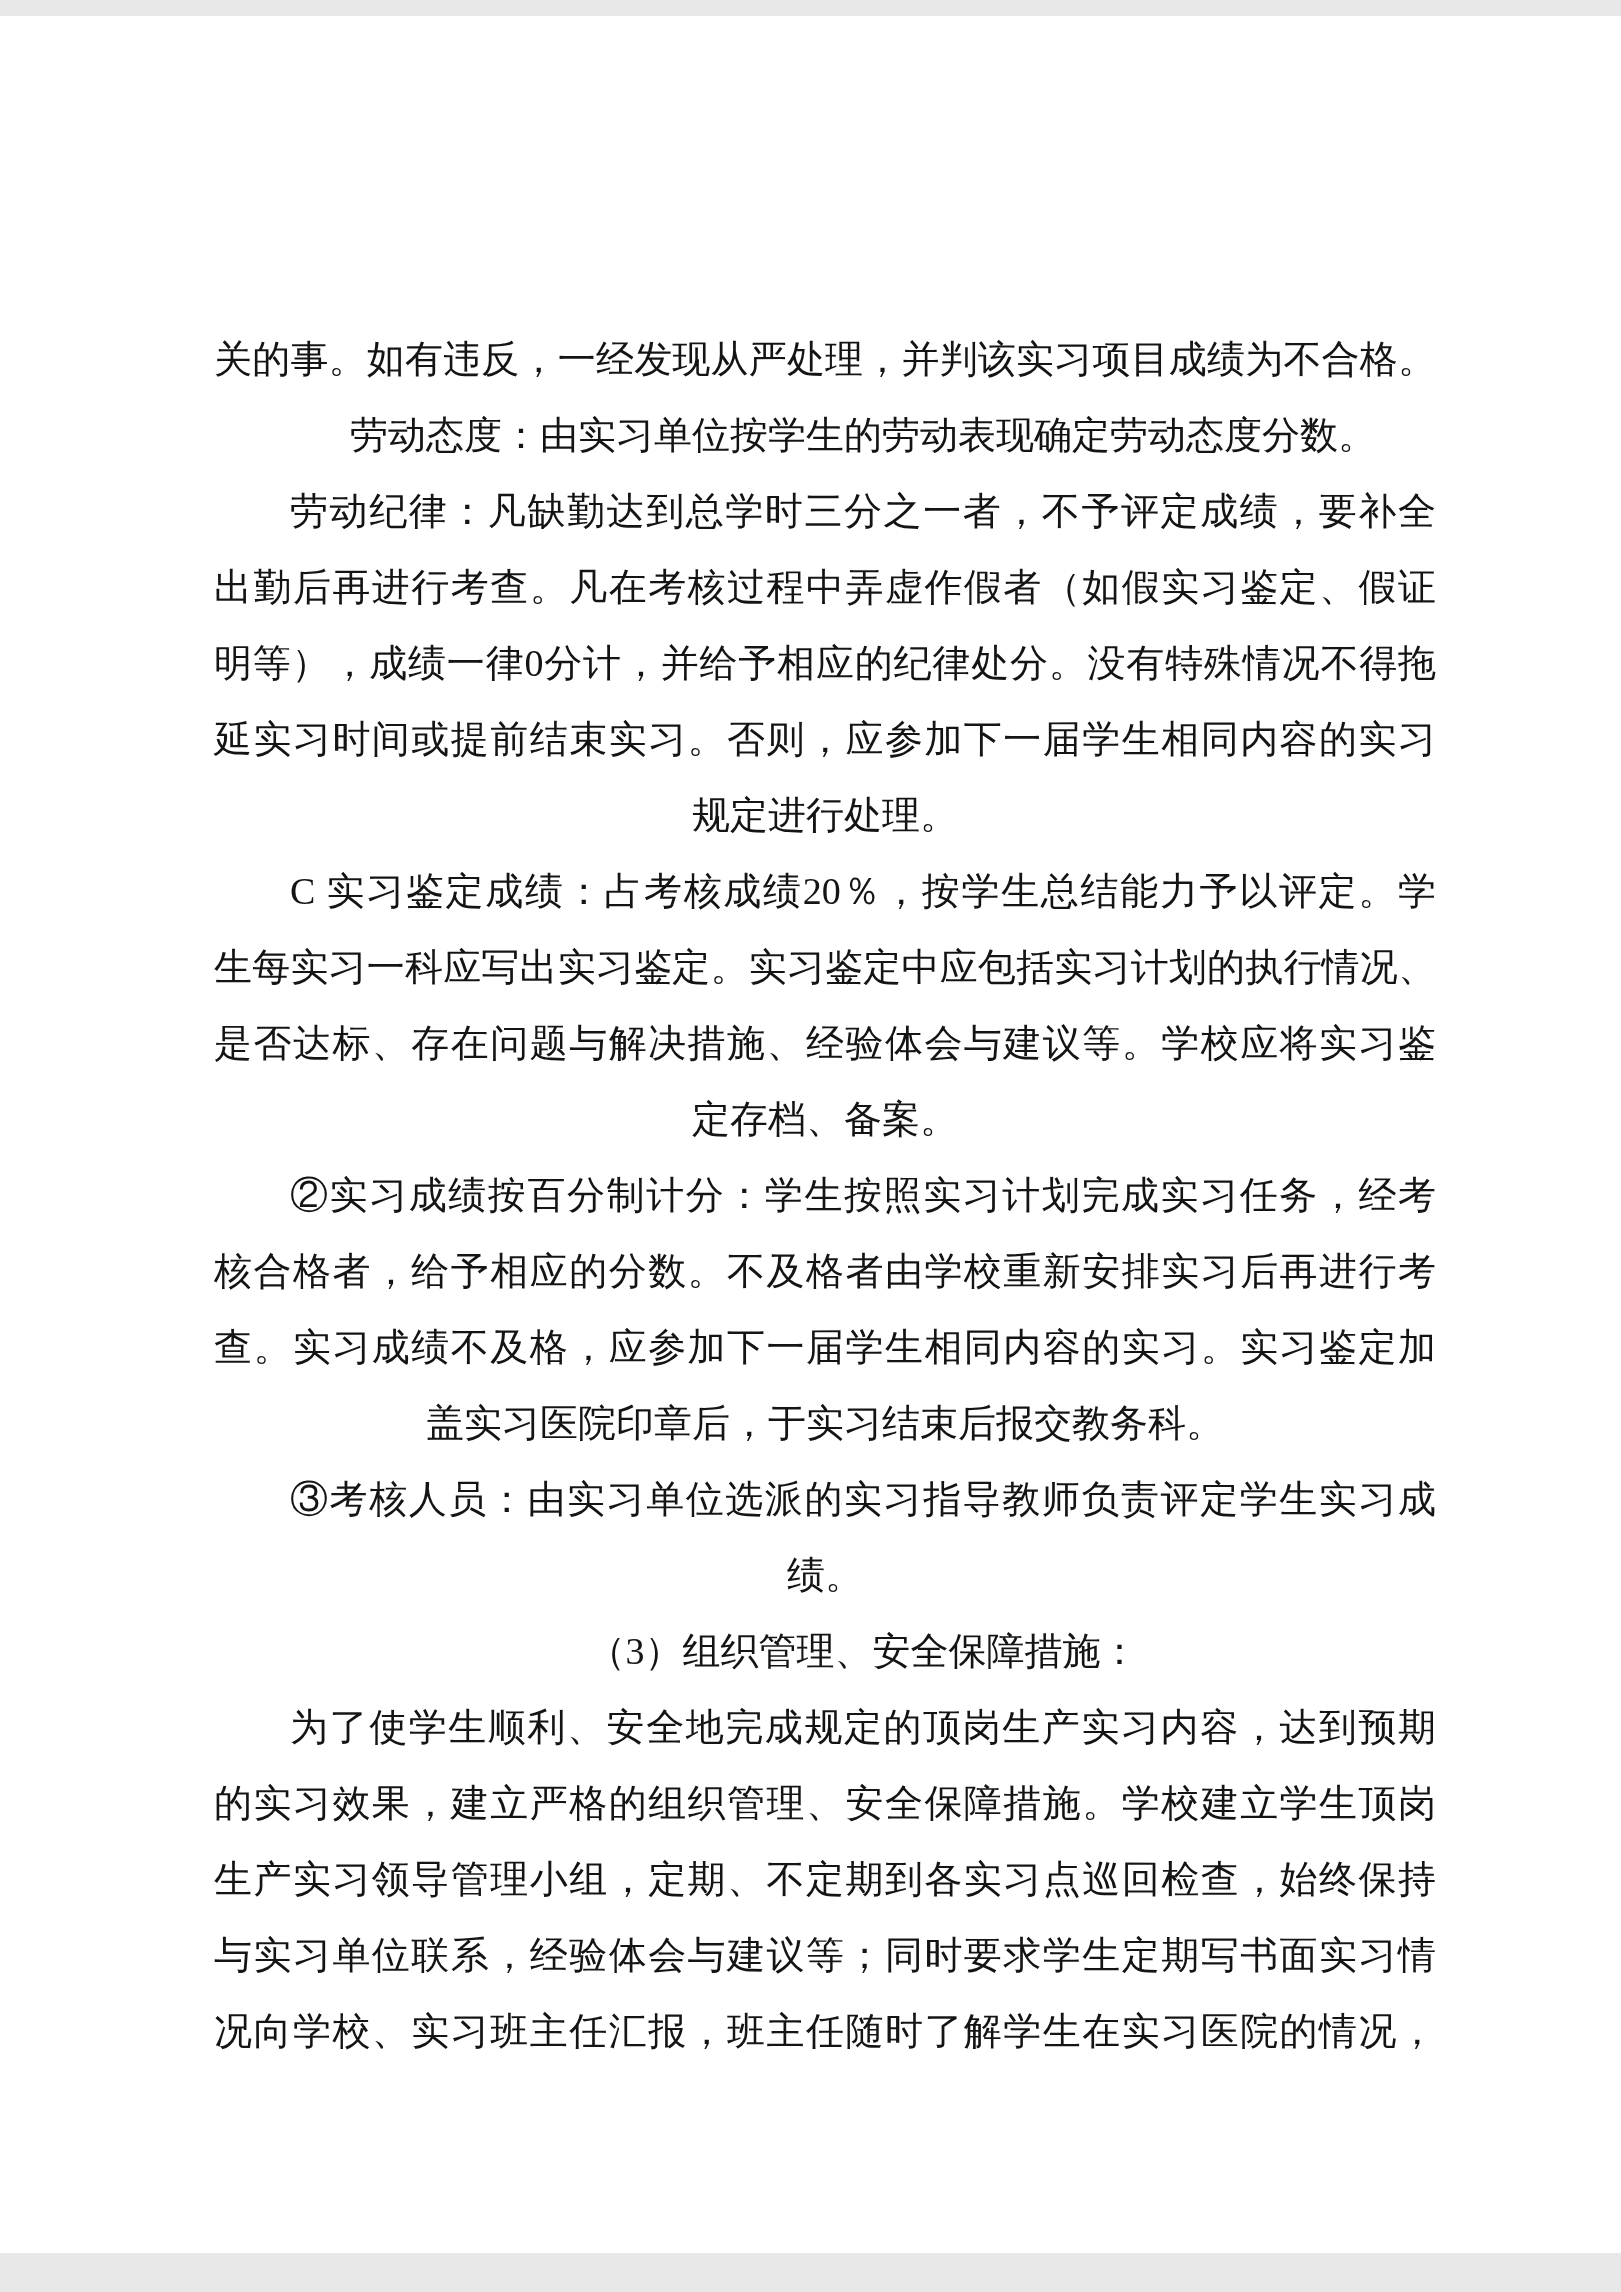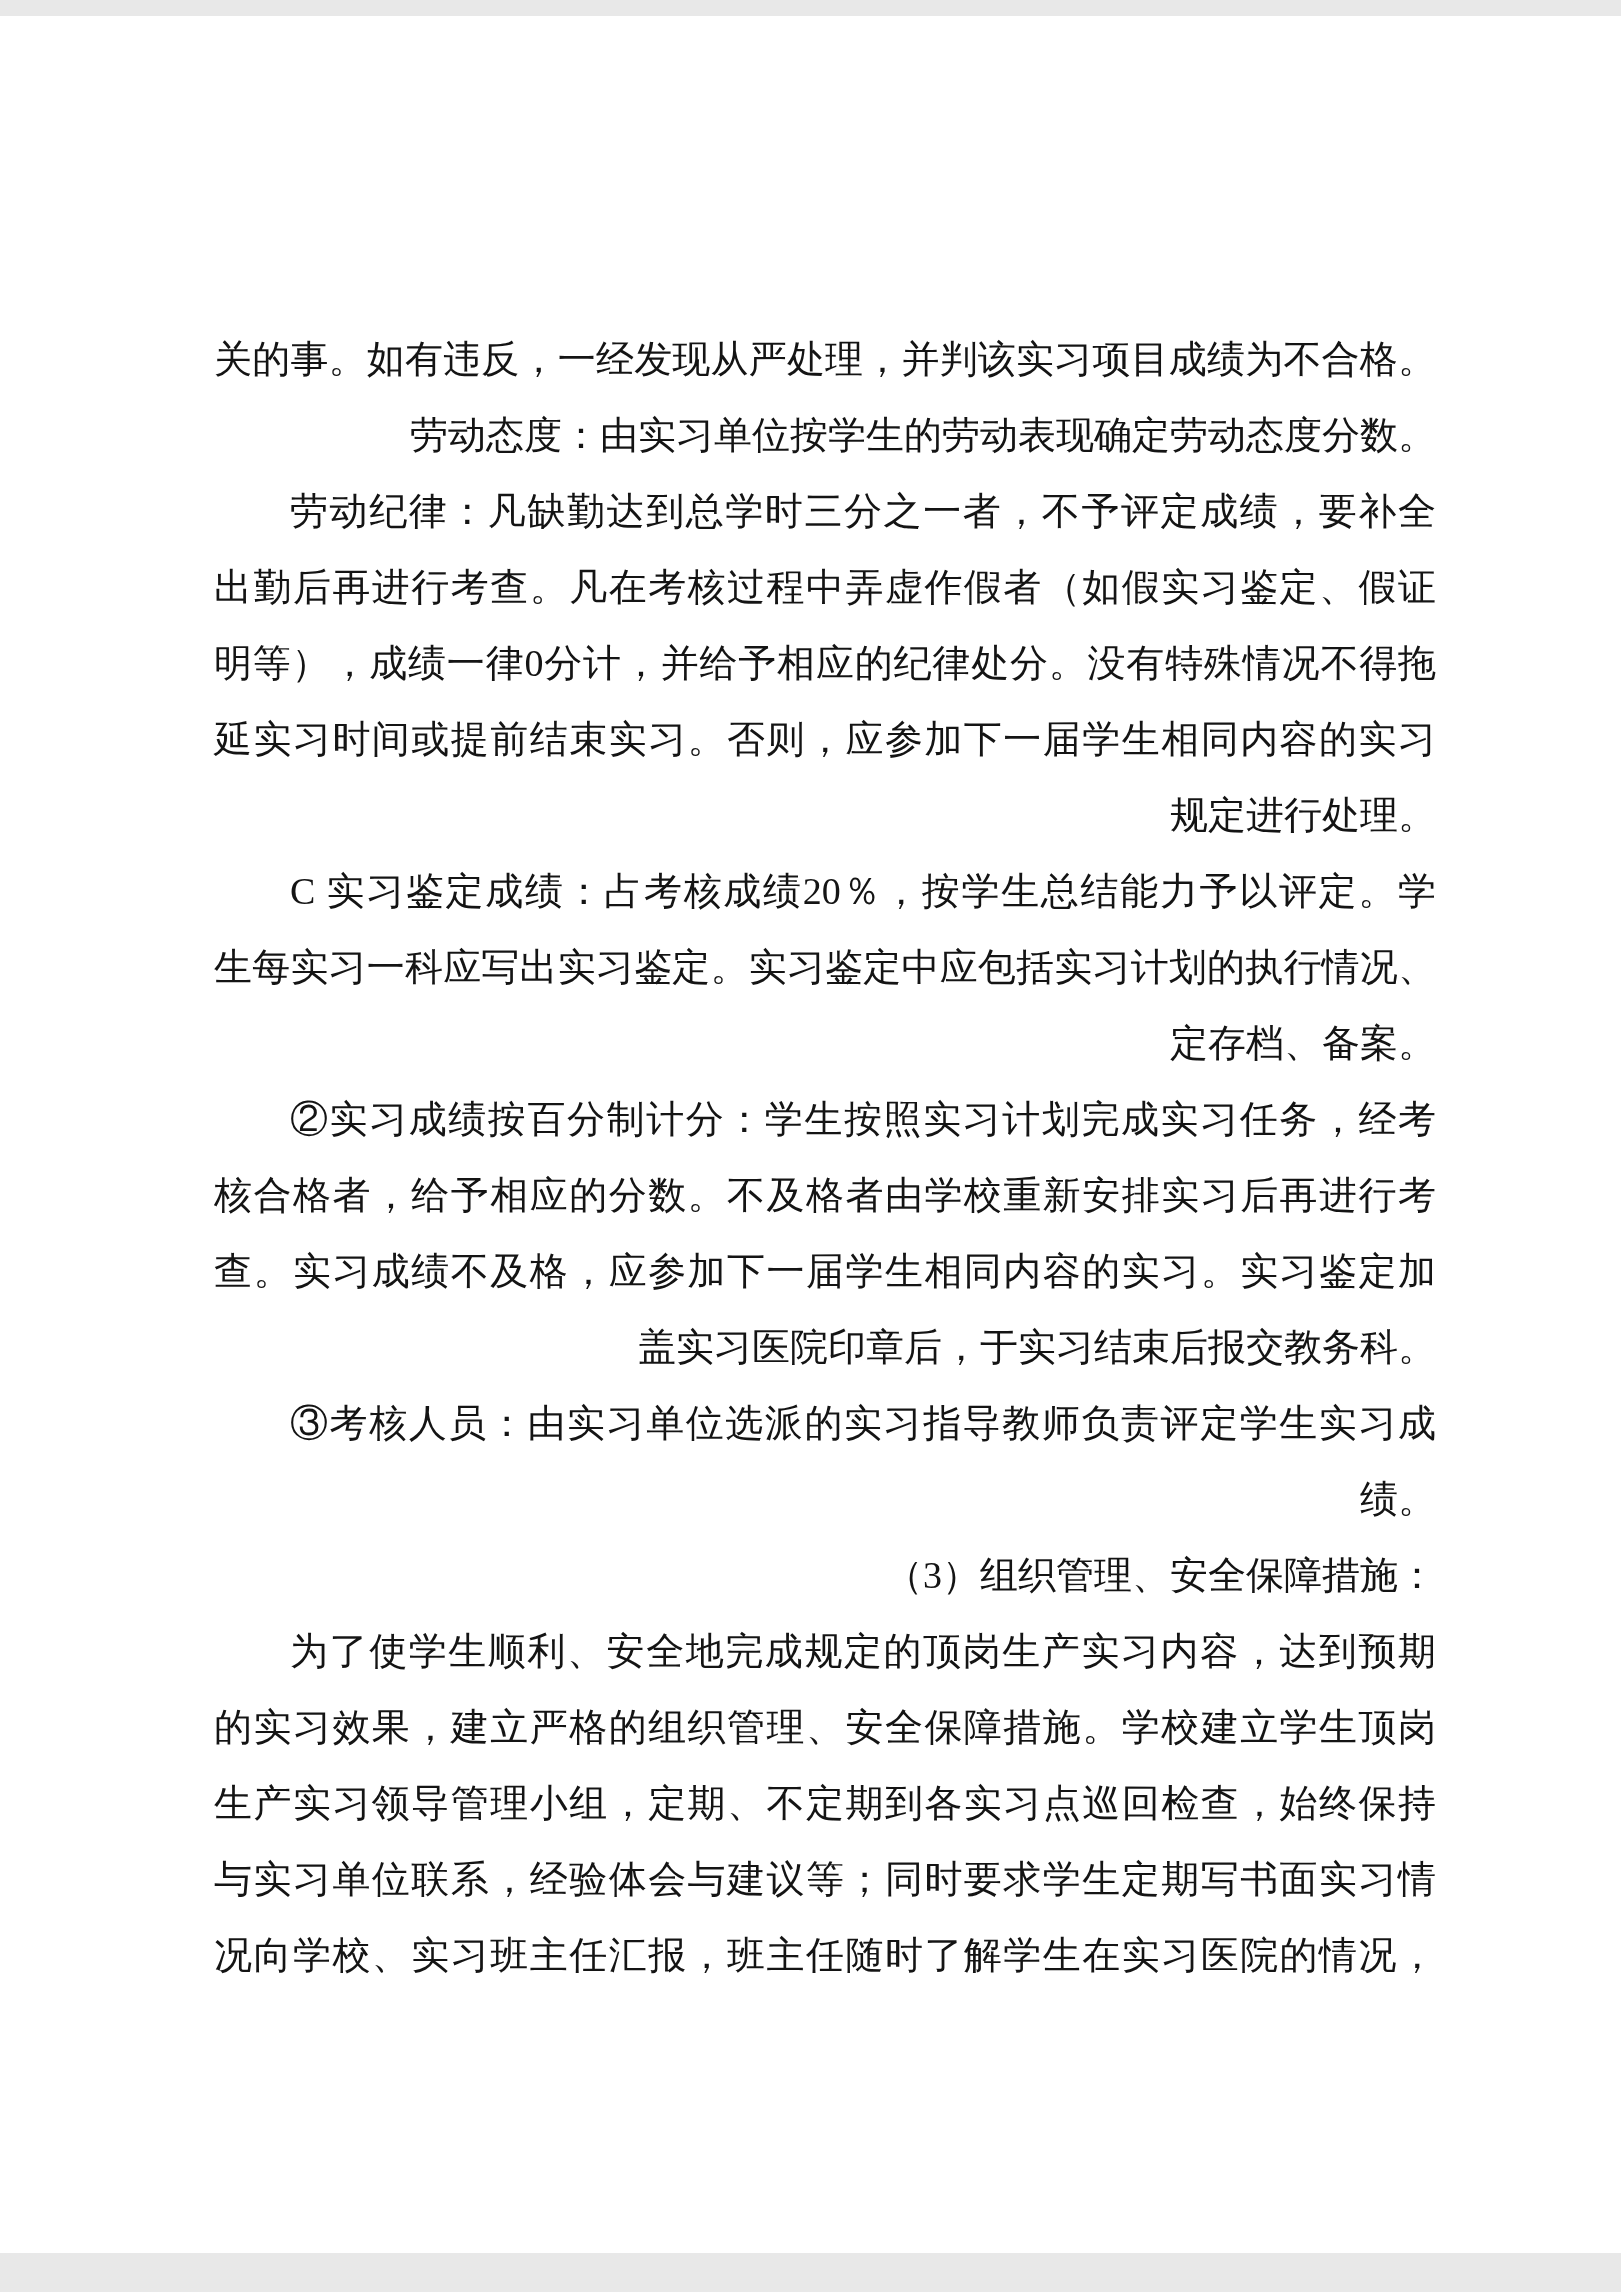--- a/index.html
+++ b/index.html
@@ -15,21 +15,21 @@
   .textblock{
     position:absolute;
     left:214px;top:305px;width:1222px;
     font-size:38px;
     line-height:76px;
     color:#141414;
     letter-spacing:0;
   }
   .line{
     height:76px;
-    text-align:right;
+    text-align:center;
     overflow:visible;
   }
   .fill{
     text-align:justify;
     text-align-last:justify;
     text-justify:inter-character;
   }
   .indent{
     text-indent:2em;
   }
@@ -49,20 +49,21 @@
   <div class="textblock">
     <div class="line fill">关的事。如有违反，一经发现从严处理，并判该实习项目成绩为不合格。</div>
     <div class="line indent">劳动态度：由实习单位按学生的劳动表现确定劳动态度分数。</div>
     <div class="line indent fill">劳动纪律：凡缺勤达到总学时三分之一者，不予评定成绩，要补全</div>
     <div class="line fill">出勤后再进行考查。凡在考核过程中弄虚作假者（如假实习鉴定、假证</div>
     <div class="line fill">明等），成绩一律0分计，并给予相应的纪律处分。没有特殊情况不得拖</div>
     <div class="line fill">延实习时间或提前结束实习。否则，应参加下一届学生相同内容的实习</div>
     <div class="line">规定进行处理。</div>
     <div class="line indent fill">C  实习鉴定成绩：占考核成绩20％，按学生总结能力予以评定。学</div>
     <div class="line fill">生每实习一科应写出实习鉴定。实习鉴定中应包括实习计划的执行情况、</div>
+    <div class="line fill">是否达标、存在问题与解决措施、经验体会与建议等。学校应将实习鉴</div>
     <div class="line">定存档、备案。</div>
     <div class="line indent fill">②实习成绩按百分制计分：学生按照实习计划完成实习任务，经考</div>
     <div class="line fill">核合格者，给予相应的分数。不及格者由学校重新安排实习后再进行考</div>
     <div class="line fill">查。实习成绩不及格，应参加下一届学生相同内容的实习。实习鉴定加</div>
     <div class="line">盖实习医院印章后，于实习结束后报交教务科。</div>
     <div class="line indent fill">③考核人员：由实习单位选派的实习指导教师负责评定学生实习成</div>
     <div class="line">绩。</div>
     <div class="line indent">（3）组织管理、安全保障措施：</div>
     <div class="line indent fill">为了使学生顺利、安全地完成规定的顶岗生产实习内容，达到预期</div>
     <div class="line fill">的实习效果，建立严格的组织管理、安全保障措施。学校建立学生顶岗</div>

